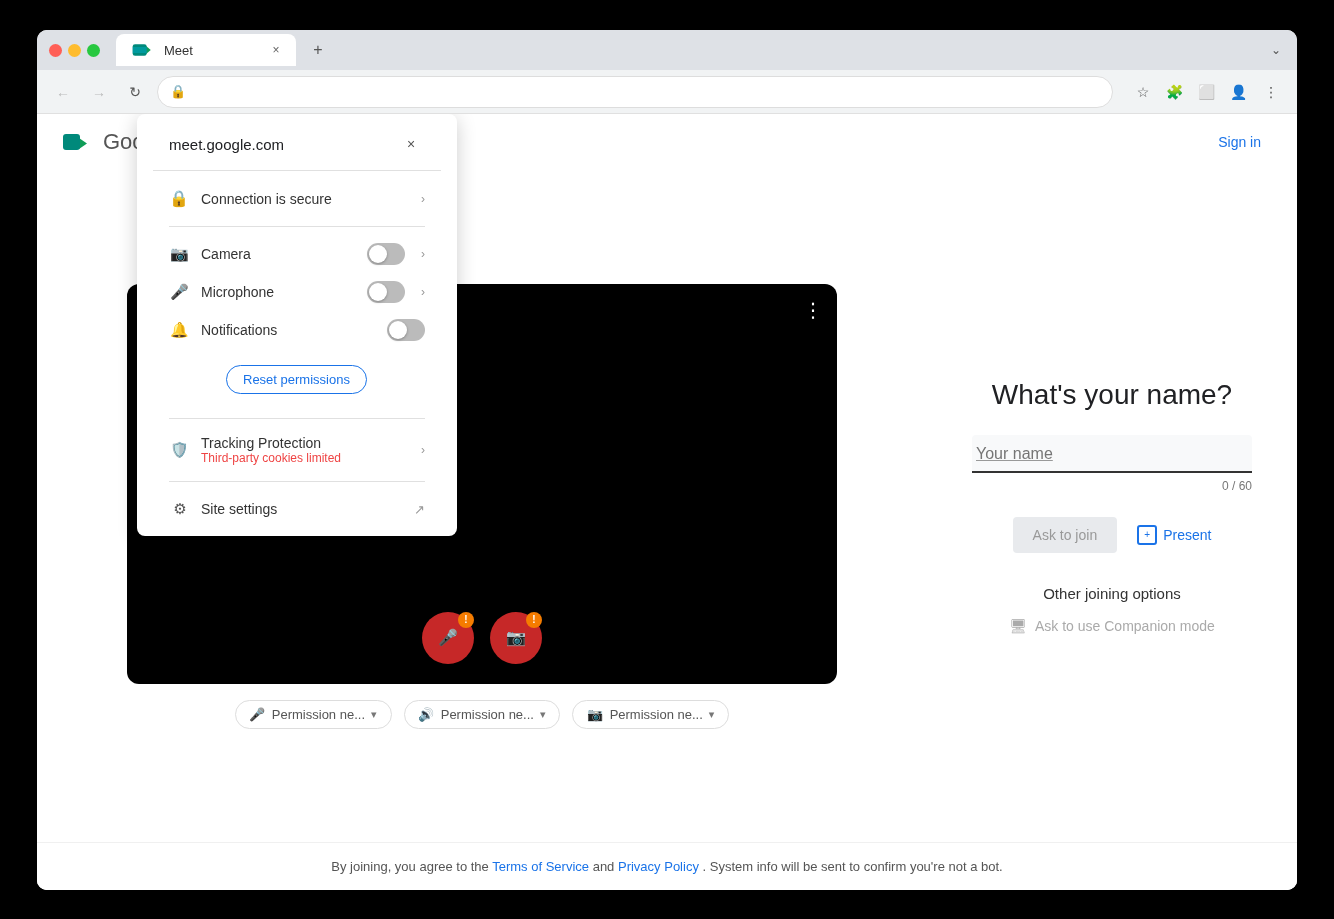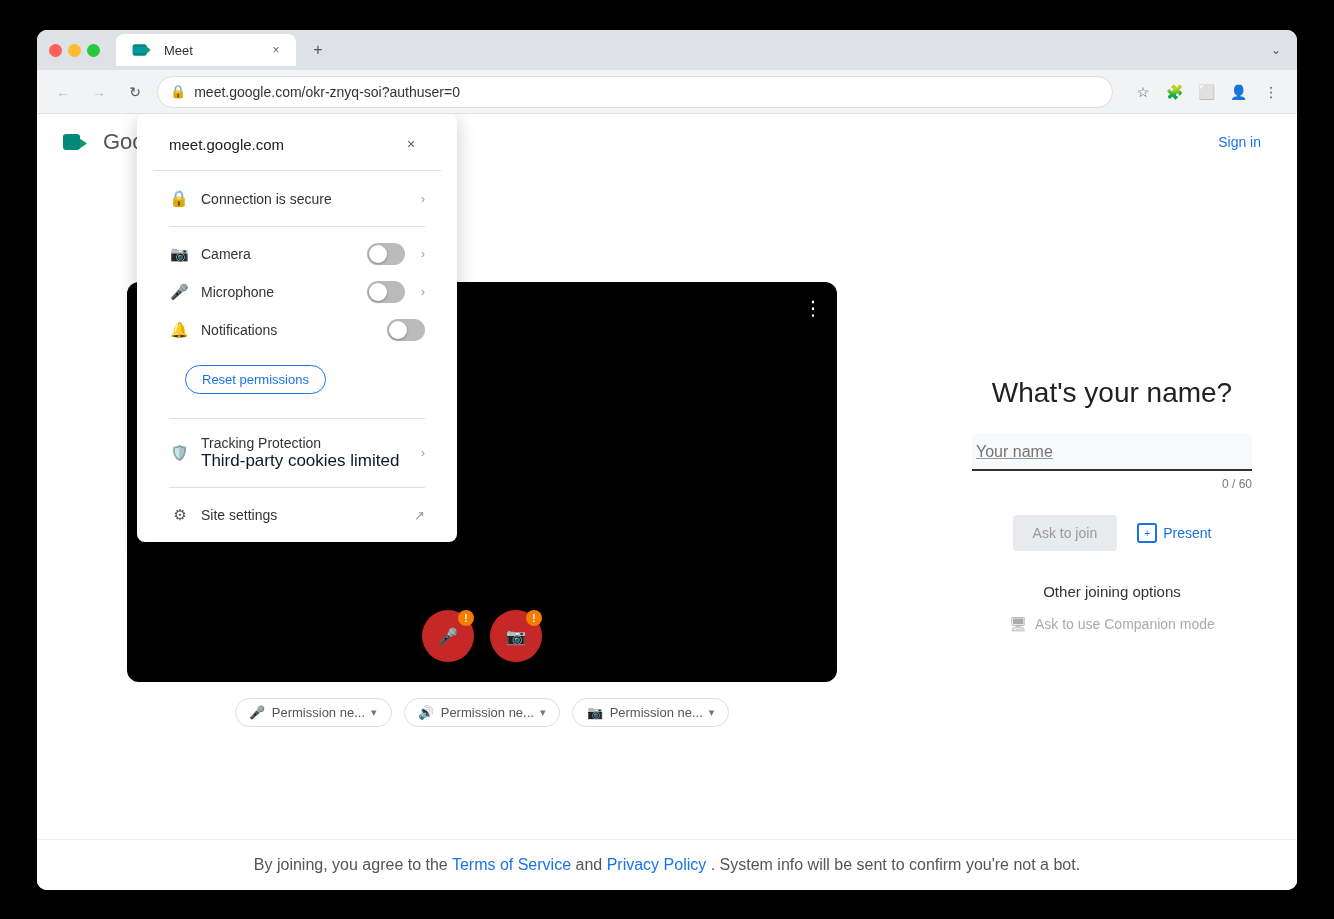--- a/index.html
+++ b/index.html
@@ -366,21 +366,21 @@
       gap: 8px;
       color: #aaa;
       font-size: 14px;
       cursor: pointer;
     }
 
     
     .meet-footer {
       padding: 16px;
       text-align: center;
-      font-size: 16px;
+      font-size: 13px;
       color: #555;
       background: #fff;
       border-top: 1px solid #f0f0f0;
     }
     .meet-footer a { color: #1a73e8; text-decoration: none; }
 
     
     .site-info-popup {
       position: absolute;
       top: 0;
@@ -486,21 +486,21 @@
     .track-row {
       display: flex;
       align-items: center;
       padding: 8px 16px;
       gap: 10px;
       cursor: pointer;
     }
     .track-icon { font-size: 15px; color: #555; width: 22px; text-align: center; }
     .track-content { flex: 1; }
     .track-title { font-size: 14px; color: #333; }
-    .track-subtitle { font-size: 17px; color: #0f172a; }
+    .track-subtitle { font-size: 12px; color: #ef4444; }
     .track-chevron { font-size: 12px; color: #999; }
 
     
     .site-settings-row {
       display: flex;
       align-items: center;
       padding: 10px 16px;
       gap: 10px;
       cursor: pointer;
     }
@@ -544,21 +544,20 @@
     </div>
   </div>
 
   <div class="nav-bar">
     <button class="nav-btn disabled">←</button>
     <button class="nav-btn disabled">→</button>
     <button class="nav-btn">↻</button>
 
     <div class="address-bar-wrap">
       <span class="address-bar-icon">🔒</span>
-      <span class="address-bar-text">meet.google.com/okr-znyq-soi?authuser=0</span>
     </div>
 
     <div class="nav-actions">
       <button class="nav-btn">☆</button>
       <button class="nav-btn">🧩</button>
       <button class="nav-btn">⬜</button>
       <button class="nav-btn">👤</button>
       <button class="nav-btn">⋮</button>
     </div>
   </div>
@@ -677,21 +676,21 @@
           <div class="perm-toggle"></div>
           <span class="perm-chevron">›</span>
         </div>
 
         <div class="perm-row">
           <span class="perm-icon">🔔</span>
           <span class="perm-label">Notifications</span>
           <div class="perm-toggle"></div>
         </div>
 
-        <div style="padding: 8px 16px;">
+        <div style="padding: 8px 16px; margin-left: 41px;">
           <button class="reset-perm-btn">Reset permissions</button>
         </div>
 
         <div class="popup-section-divider"></div>
 
         <div class="track-row">
           <span class="track-icon">🛡️</span>
           <div class="track-content">
             <div class="track-title">Tracking Protection</div>
             <div class="track-subtitle">Third-party cookies limited</div>

